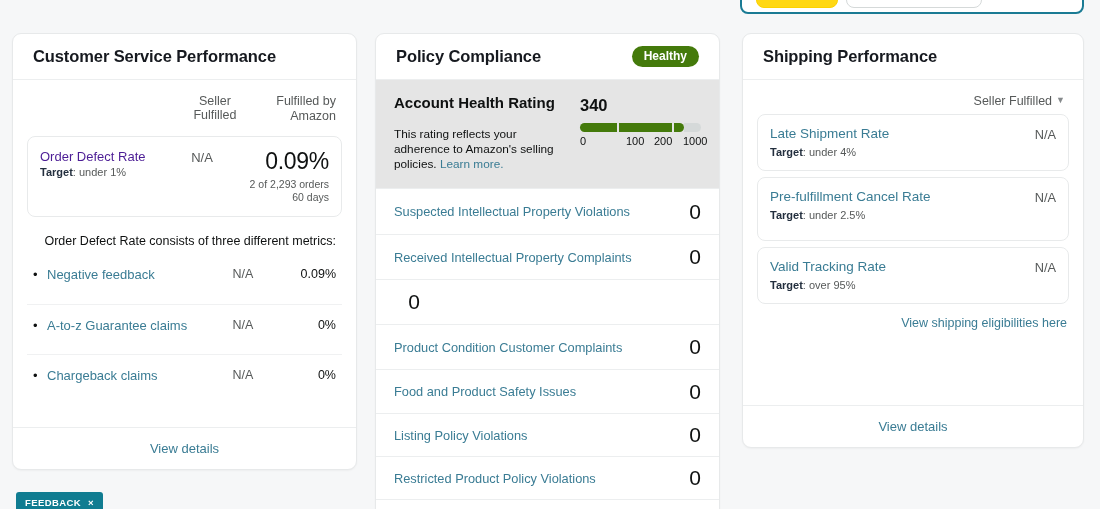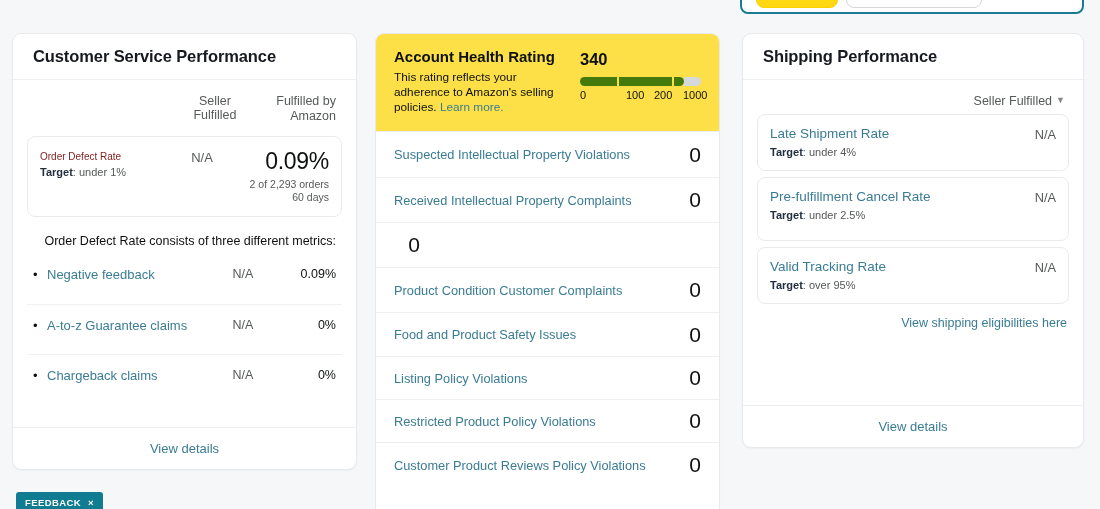--- a/index.html
+++ b/index.html
@@ -57,21 +57,21 @@
   }
   .col-heads .spacer { flex: 1 1 auto; }
   .col-heads .c1 { width: 78px; text-align: center; }
   .col-heads .c2 { width: 82px; text-align: right; line-height: 15px; }
 
   .odr-box {
     margin: 12px 14px 0; border: 1px solid #e8eaeb; border-radius: 8px;
     padding: 11px 12px 12px; display: flex; align-items: flex-start;
   }
   .odr-left { flex: 1 1 auto; }
-  .odr-name { font-size: 10px; color: #7f1d1d; line-height: 18px; }
+  .odr-name { font-size: 13px; color: #4c1d95; line-height: 18px; }
   .odr-target { font-size: 11px; color: #565959; margin-top: 0; }
   .odr-target b { color: #232f3e; }
   .odr-mid { width: 62px; text-align: center; font-size: 13px; color: #565959; padding-top: 2px; }
   .odr-right { width: 96px; text-align: right; }
   .odr-big { font-size: 23px; color: #0f1111; letter-spacing: -.3px; line-height: 26px; }
   .odr-sub { font-size: 10.5px; color: #565959; margin-top: 4px; line-height: 13px; }
 
   .consists {
     font-size: 12.5px; color: #0f1111; padding: 17px 20px 0; text-align: right;
   }
@@ -90,26 +90,26 @@
 
   .card-foot {
     position: absolute; left: 0; right: 0; bottom: 0; height: 42px;
     border-top: 1px solid #eceeef; display: flex; align-items: center;
     justify-content: center; font-size: 13px;
   }
 
   
   #card-pc { left: 375px; top: 33px; width: 345px; height: 490px; }
   .ahr {
-    background: #fde047; border-bottom: 1px solid #eceeef;
+    background: #e5e5e5; border-bottom: 1px solid #eceeef;
     padding: 14px 18px 16px; display: flex; gap: 10px;
   }
   .ahr-left { width: 176px; }
   .ahr-title { font-size: 15px; font-weight: bold; color: #0f1111; }
-  .ahr-desc { font-size: 11.8px; color: #0f1111; line-height: 15px; margin-top: 5px; }
+  .ahr-desc { font-size: 11.8px; color: #0f1111; line-height: 15px; margin-top: 16px; }
   .ahr-right { flex: 1 1 auto; padding-top: 1px; }
   .ahr-score { font-size: 16.5px; font-weight: bold; color: #0f1111; line-height: 20px; }
   .meter { display: flex; gap: 2px; margin-top: 8px; align-items: center; }
   .seg { height: 9px; background: #447a0b; }
   .seg.s1 { width: 37px; border-radius: 5px 0 0 5px; }
   .seg.s2 { width: 53px; }
   .seg.s3 { width: 10px; border-radius: 0 5px 5px 0; }
   .seg.rest { flex: 1 1 auto; background: #d5d9d9; border-radius: 0 5px 5px 0; margin-left: -2px; }
   .meter-labels {
     display: flex; font-size: 11px; color: #0f1111; margin-top: 3px; position: relative; height: 14px;
@@ -209,20 +209,24 @@
         <div class="metric-val">0%</div>
       </div>
     </div>
 
     <div class="card-foot">
       <span class="link">View details</span>
     </div>
   </div>
 
   <div class="card" id="card-pc">
+    <div class="card-head">
+      <div class="card-title">Policy Compliance</div>
+      <div class="badge-healthy">Healthy</div>
+    </div>
 
     <div class="ahr">
       <div class="ahr-left">
         <div class="ahr-title">Account Health Rating</div>
         <div class="ahr-desc">
           <span>This rating reflects your adherence to Amazon's selling policies. </span><span class="link">Learn more.</span>
         </div>
       </div>
       <div class="ahr-right">
         <div class="ahr-score">340</div>

